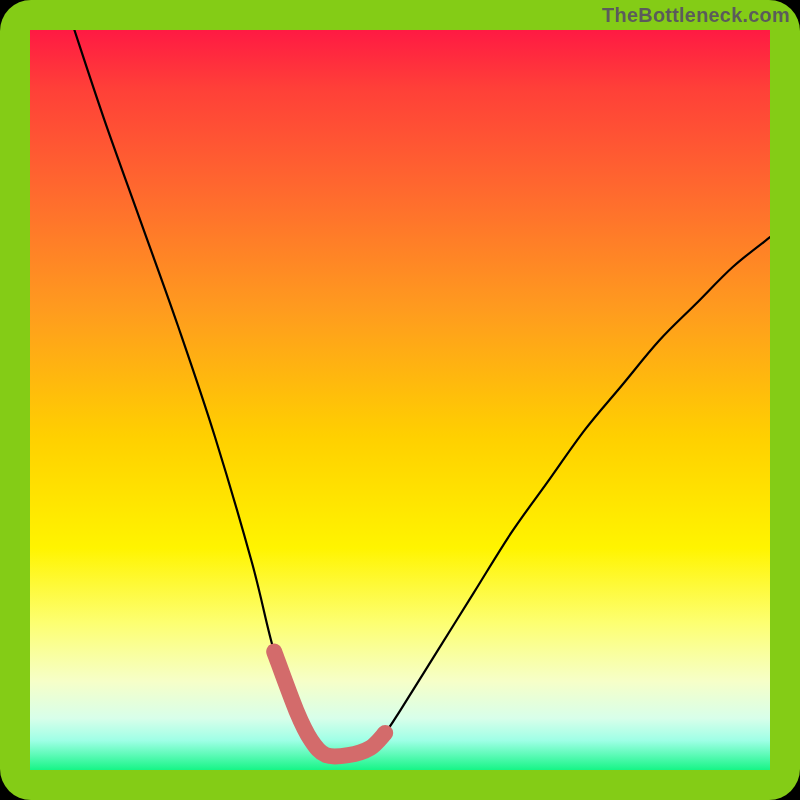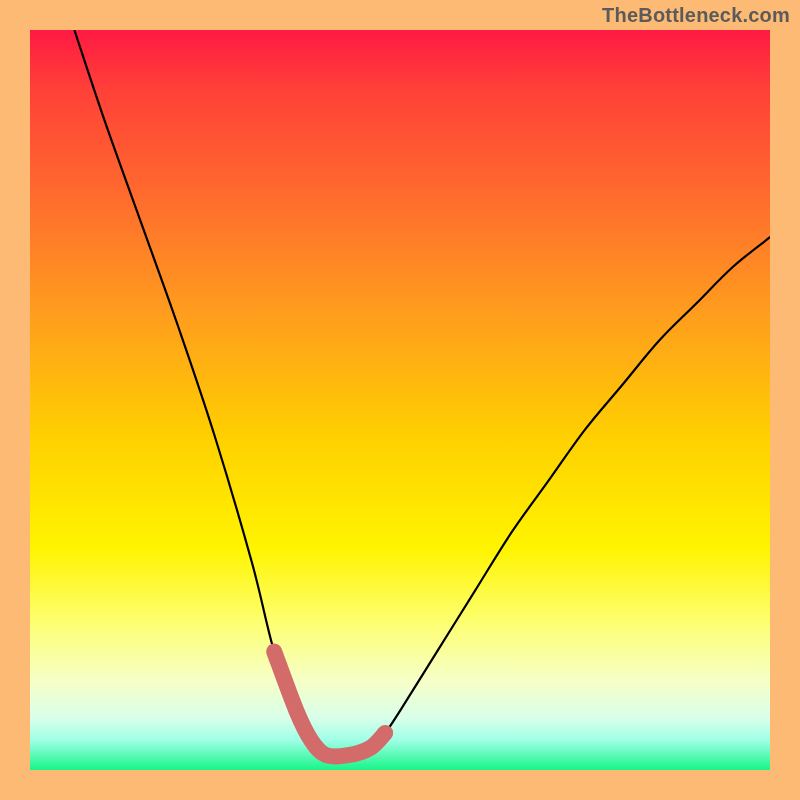--- a/index.html
+++ b/index.html
@@ -9,21 +9,22 @@
     height: 800px;
     background: #000;
     overflow: hidden;
   }
   .frame {
     position: absolute;
     top: 0;
     left: 0;
     width: 800px;
     height: 800px;
-    background: #fdba74;
+    background: #84cc16;
+    border-radius: 31px;
   }
   .plot-area {
     position: absolute;
     top: 30px;
     left: 30px;
     width: 740px;
     height: 740px;
     background: linear-gradient(
       to bottom,
       #ff1a43 0%,

